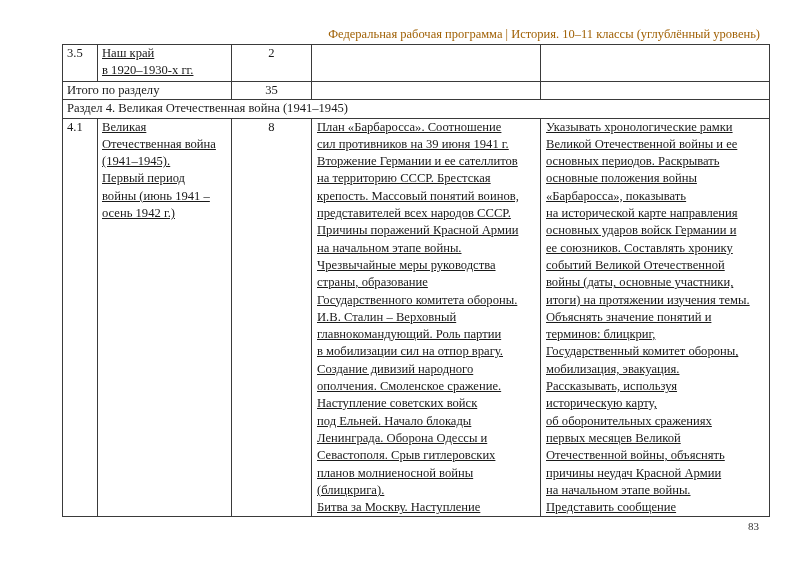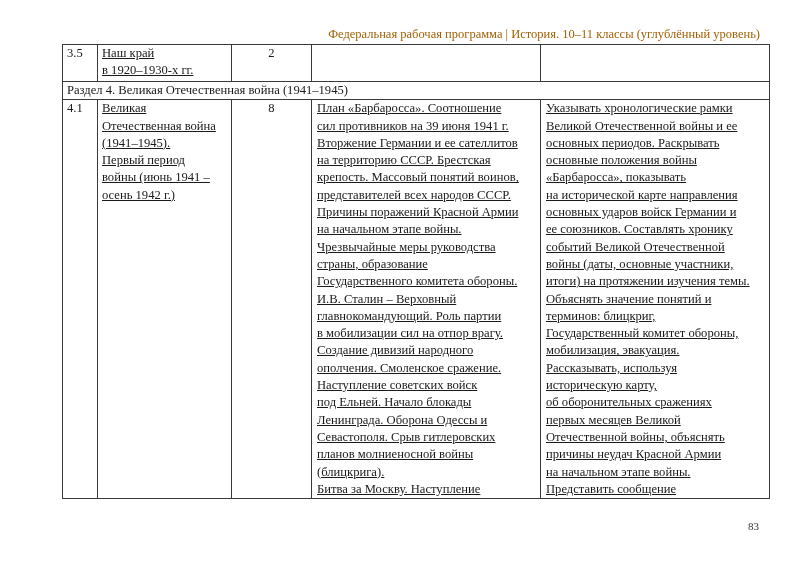--- a/index.html
+++ b/index.html
@@ -36,20 +36,26 @@
       <col class="c5">
   </colgroup>
   <tbody>
       <tr class="row-35">
     <td>3.5</td>
     <td>
       <span class="line">Наш край</span>
       <span class="line">в 1920–1930-х гг.</span>
     </td>
     <td class="center">2</td>
+    <td></td>
+    <td></td>
+  </tr>
+  <tr class="row-total">
+    <td colspan="2">Итого по разделу</td>
+    <td class="center">35</td>
     <td></td>
     <td></td>
   </tr>
   <tr class="row-section">
     <td colspan="5">Раздел 4. Великая Отечественная война (1941–1945)</td>
   </tr>
   <tr class="row-41">
     <td>4.1</td>
     <td>
       <span class="line">Великая</span>

